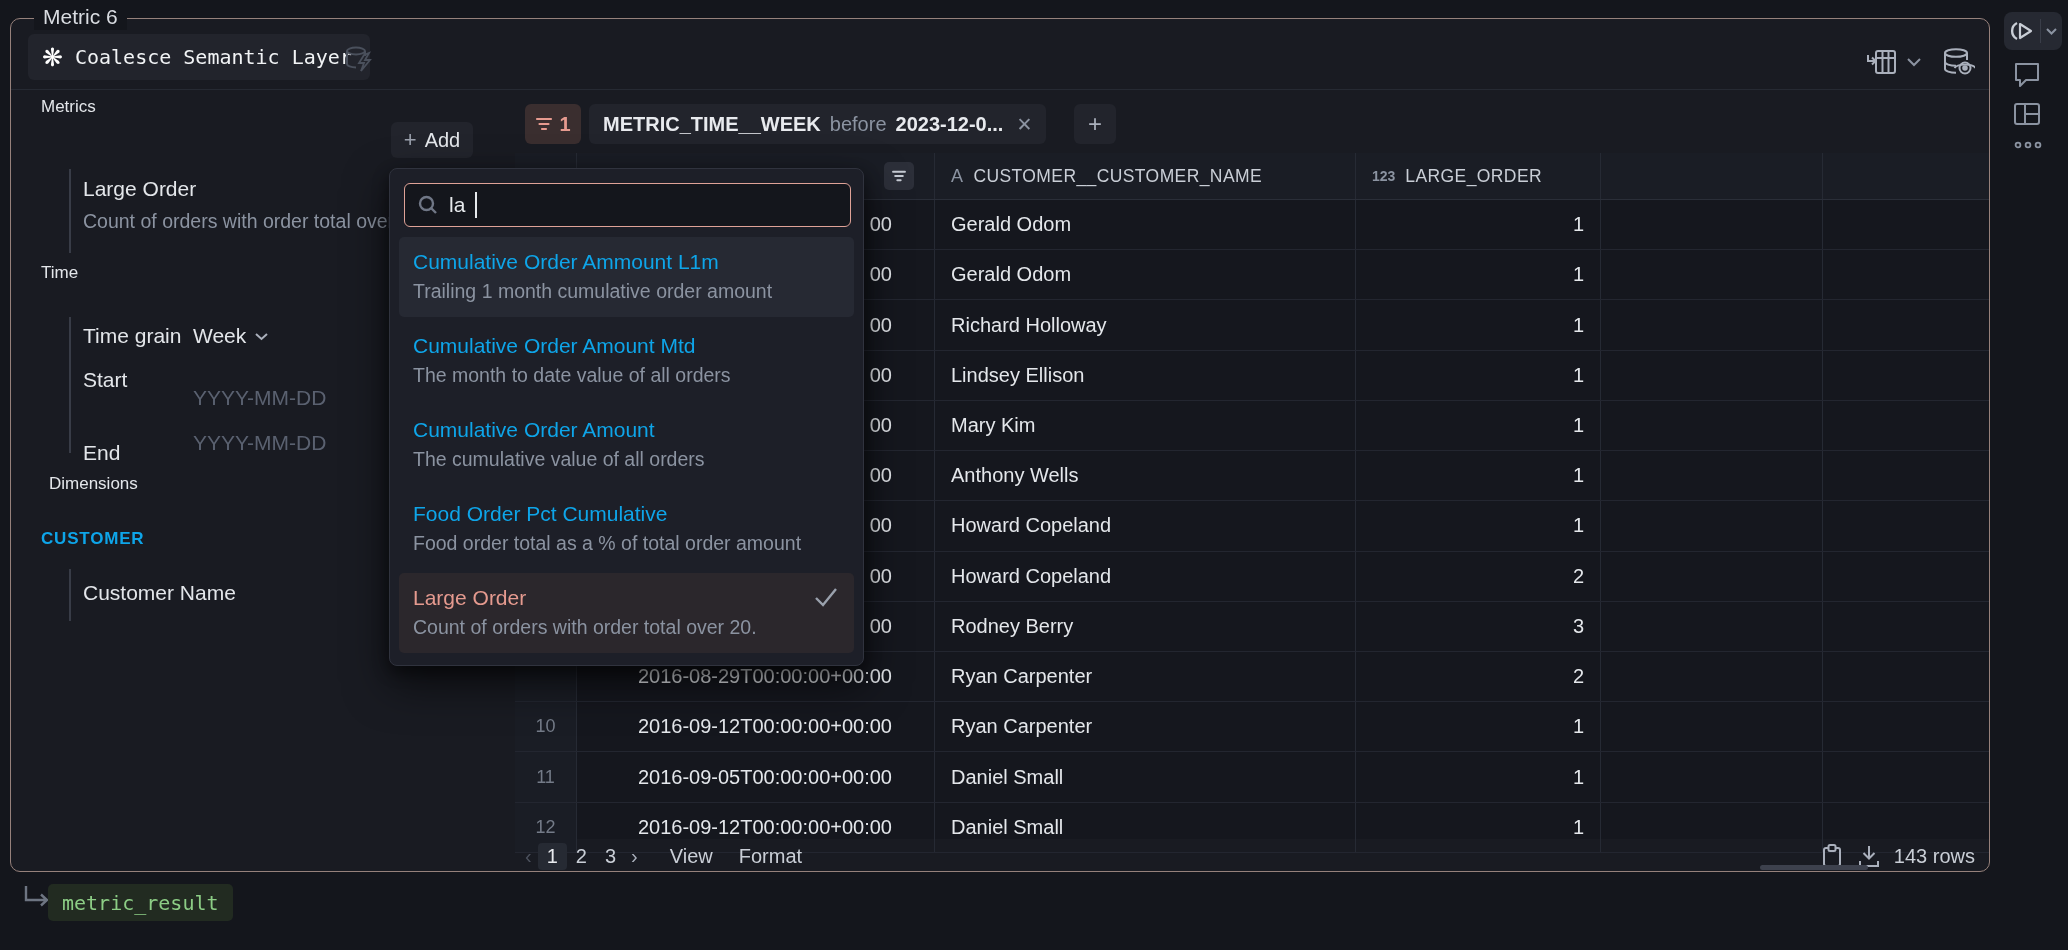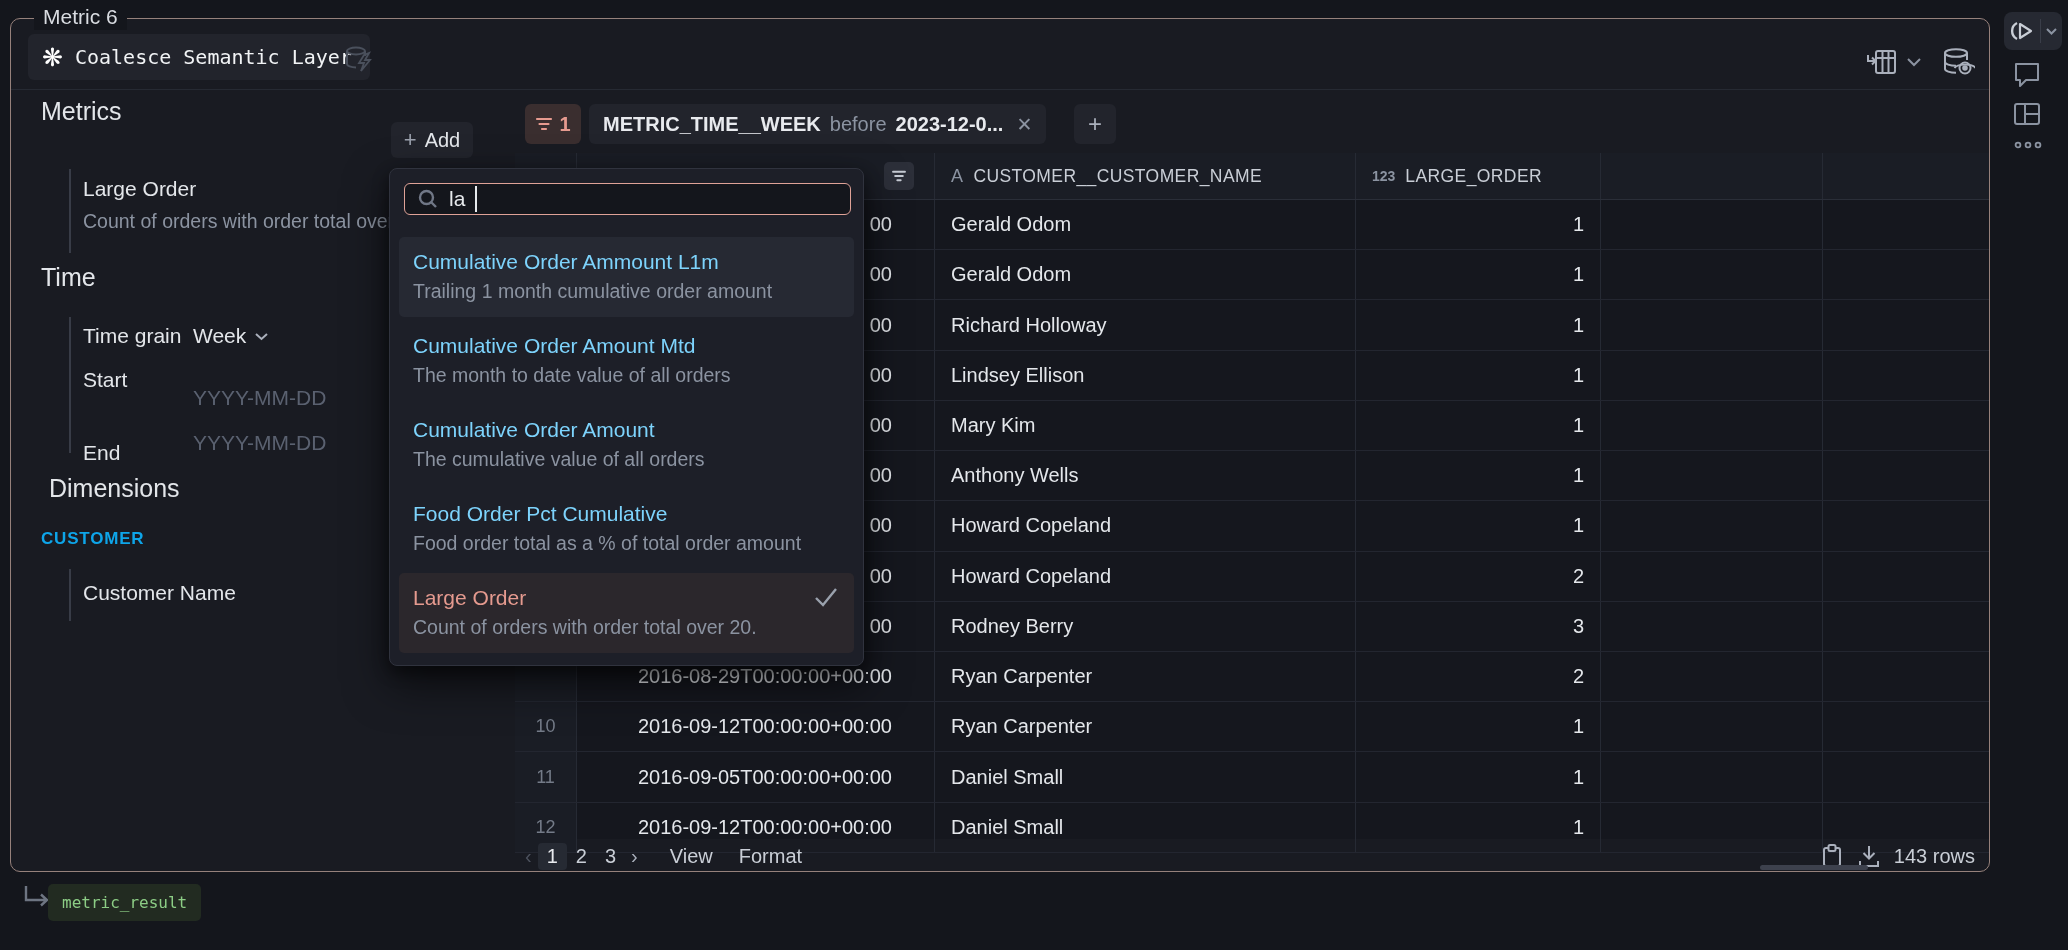--- a/index.html
+++ b/index.html
@@ -26,21 +26,21 @@
   
   .src-pill{
     left:17px;top:15px;height:46px;display:flex;align-items:center;gap:12px;
     background:#22242c;border-radius:6px;padding:0 18px 0 14px;
   }
   .snowflake{color:#ffffff;font-size:25px;line-height:1;}
   .src-label{font-family:"DejaVu Sans Mono",monospace;font-size:20px;color:#f1f3f5;}
   .hdr-divider{left:0;top:70px;width:1980px;height:1px;background:#262a33;}
 
   
-  .h-section{font-size:25px;color:#e3e6ea;font-weight:500;}
+  .h-section{font-size:17px;color:#e3e6ea;font-weight:500;}
   .vbar{width:2px;background:#383c47;position:absolute;left:58px;}
   .lp-label{font-size:21px;color:#e3e6ea;}
   .lp-desc{font-size:19.5px;color:#8b93a1;white-space:nowrap;}
   .lp-value{font-size:21px;color:#e3e6ea;display:flex;align-items:center;gap:8px;}
   .placeholder{color:#5a6170;margin-top:18px;}
   .dim-group{font-size:17px;font-weight:700;letter-spacing:.8px;color:#0ea5e9;}
 
   
   .btn{background:#22242c;border-radius:6px;display:flex;align-items:center;justify-content:center;}
   .add-btn{left:380px;top:103px;width:82px;height:36px;gap:8px;font-size:20px;color:#e4e7eb;cursor:pointer;}
@@ -83,48 +83,48 @@
   .hscroll{left:1749px;top:846px;width:108px;height:5px;border-radius:3px;background:#3d414d;}
   .rows-count{font-size:20px;color:#c9ced6;}
 
   
   .dropdown{
     left:389px;top:168px;width:475px;height:498px;z-index:30;
     background:#1d1f28;border:1px solid #30333e;border-radius:8px;
     box-shadow:0 18px 44px rgba(0,0,0,.58),0 6px 16px rgba(0,0,0,.45);
   }
   .search-box{
-    position:absolute;left:14px;top:14px;width:447px;height:32px;box-sizing:border-box;
+    position:absolute;left:14px;top:14px;width:447px;height:44px;box-sizing:border-box;
     border:1.5px solid #dfa297;border-radius:6px;background:#14161c;
     display:flex;align-items:center;padding:0 12px;gap:10px;
   }
   .search-text{font-size:21px;color:#e6e9ec;}
   .caret{width:1.5px;height:26px;background:#e6e9ec;}
   .dd-items{position:absolute;left:0;top:68px;width:100%;}
   .dd-item{position:relative;margin:0 9px 4px 9px;border-radius:5px;padding:10px 14px 12px 14px;height:58px;}
   .dd-item.highlighted{background:#262933;}
   .dd-item.selected{background:#2b272c;}
-  .dd-title{font-size:21px;color:#7dd3fc;line-height:30px;white-space:nowrap;}
+  .dd-title{font-size:21px;color:#0ea5e9;line-height:30px;white-space:nowrap;}
   .dd-item.selected .dd-title{color:#e59a8f;}
   .dd-desc{font-size:19.5px;color:#8b93a1;line-height:28px;white-space:nowrap;}
   .dd-check{position:absolute;right:16px;top:14px;}
 
   
   .run-group{left:2004px;top:12px;width:58px;height:38px;background:#262932;border-radius:8px;
     display:flex;align-items:center;}
   .run-main{width:36px;display:flex;justify-content:center;cursor:pointer;}
   .run-sep{width:1px;height:24px;background:#3a3e49;}
   .run-caret{flex:1;display:flex;justify-content:center;cursor:pointer;}
   .rail-icon{cursor:pointer;}
 
   
   .return-arrow{left:22px;top:884px;}
   .out-pill{left:48px;top:884px;height:37px;background:#222b21;border-radius:5px;
     display:flex;align-items:center;padding:0 14px;}
-  .out-text{font-family:"DejaVu Sans Mono",monospace;font-size:16px;color:#8ccd85;}
+  .out-text{font-family:"DejaVu Sans Mono",monospace;font-size:20px;color:#8ccd85;}
 </style>
 </head>
 <body>
 
 <div class="abs cell-title">Metric 6</div>
 
 <div class="abs cell-frame">
   <div class="frame-inner">
 
     <div class="abs src-pill">

